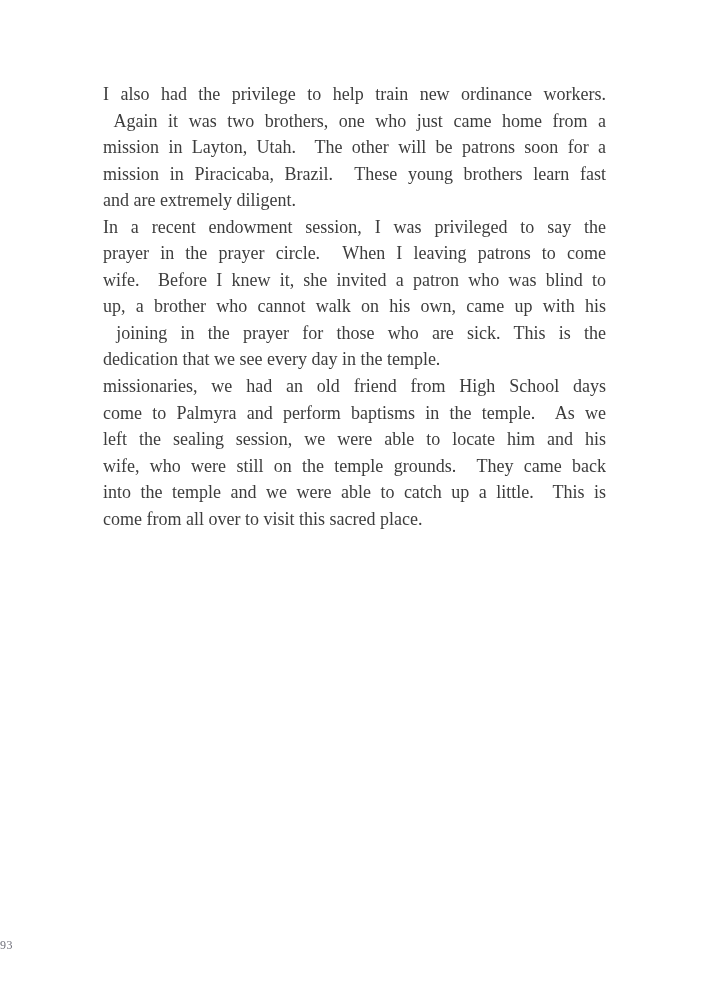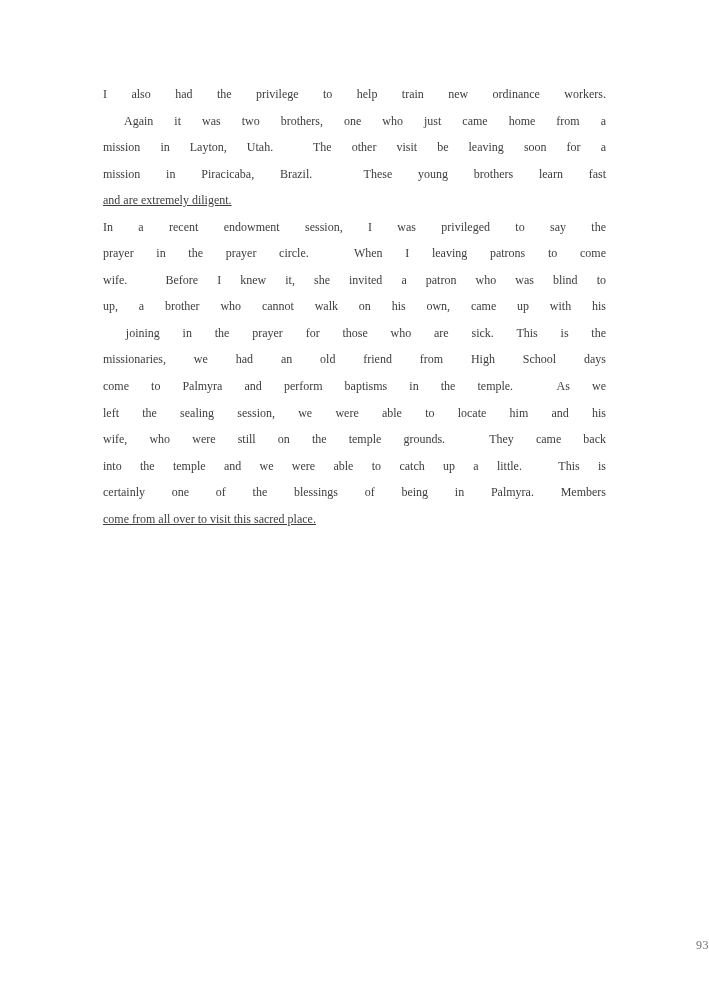--- a/index.html
+++ b/index.html
@@ -14,71 +14,70 @@
     background: #ffffff;
     font-family: "Liberation Serif", "DejaVu Serif", serif;
     overflow: hidden;
   }
   .text-block {
     position: absolute;
     left: 103px;
     top: 81px;
     width: 503px;
     color: #3d3d3d;
-    font-size: 12px;
+    font-size: 18px;
     line-height: 26.55px;
   }
   .paragraph {
     margin: 0;
     padding: 0;
   }
   .line {
     white-space: pre-wrap;
     text-align: justify;
     text-align-last: justify;
     text-justify: inter-word;
   }
   .line.para-last {
     text-align-last: left;
-    text-decoration: underline;
   }
   .page-number {
     position: absolute;
     top: 938px;
     left: 0;
     width: 100%;
-    text-align: right;
+    text-align: left;
     font-size: 12px;
     color: #70707a;
     letter-spacing: 0.5px;
   }
 </style>
 </head>
 <body>
 
 <div class="page">
   <div class="text-block" id="text-block">
       <div class="paragraph">
         <div class="line">I also had the privilege to help train new ordinance workers.</div>
         <div class="line"> Again it was two brothers, one who just came home from a</div>
-        <div class="line">mission in Layton, Utah.  The other visit be leaving soon for a</div>
+        <div class="line">mission in Layton, Utah.  The other will be patrons soon for a</div>
         <div class="line">mission in Piracicaba, Brazil.  These young brothers learn fast</div>
         <div class="line para-last">and are extremely diligent.</div>
       </div>
       <div class="paragraph">
         <div class="line">In a recent endowment session, I was privileged to say the</div>
         <div class="line">prayer in the prayer circle.  When I leaving patrons to come</div>
         <div class="line">wife.  Before I knew it, she invited a patron who was blind to</div>
         <div class="line">up, a brother who cannot walk on his own, came up with his</div>
         <div class="line"> joining in the prayer for those who are sick. This is the</div>
+        <div class="line para-last">dedication that we see every day in the temple.</div>
       </div>
       <div class="paragraph">
         <div class="line">missionaries, we had an old friend from High School days</div>
         <div class="line">come to Palmyra and perform baptisms in the temple.  As we</div>
         <div class="line">left the sealing session, we were able to locate him and his</div>
         <div class="line">wife, who were still on the temple grounds.  They came back</div>
         <div class="line">into the temple and we were able to catch up a little.  This is</div>
-        <div class="line">certainly one of the blessings of being in Palmyra. Members</div>
         <div class="line para-last">come from all over to visit this sacred place.</div>
       </div>
     </div>
   <div class="page-number">93</div>
 </div>
 
 </body></html>

